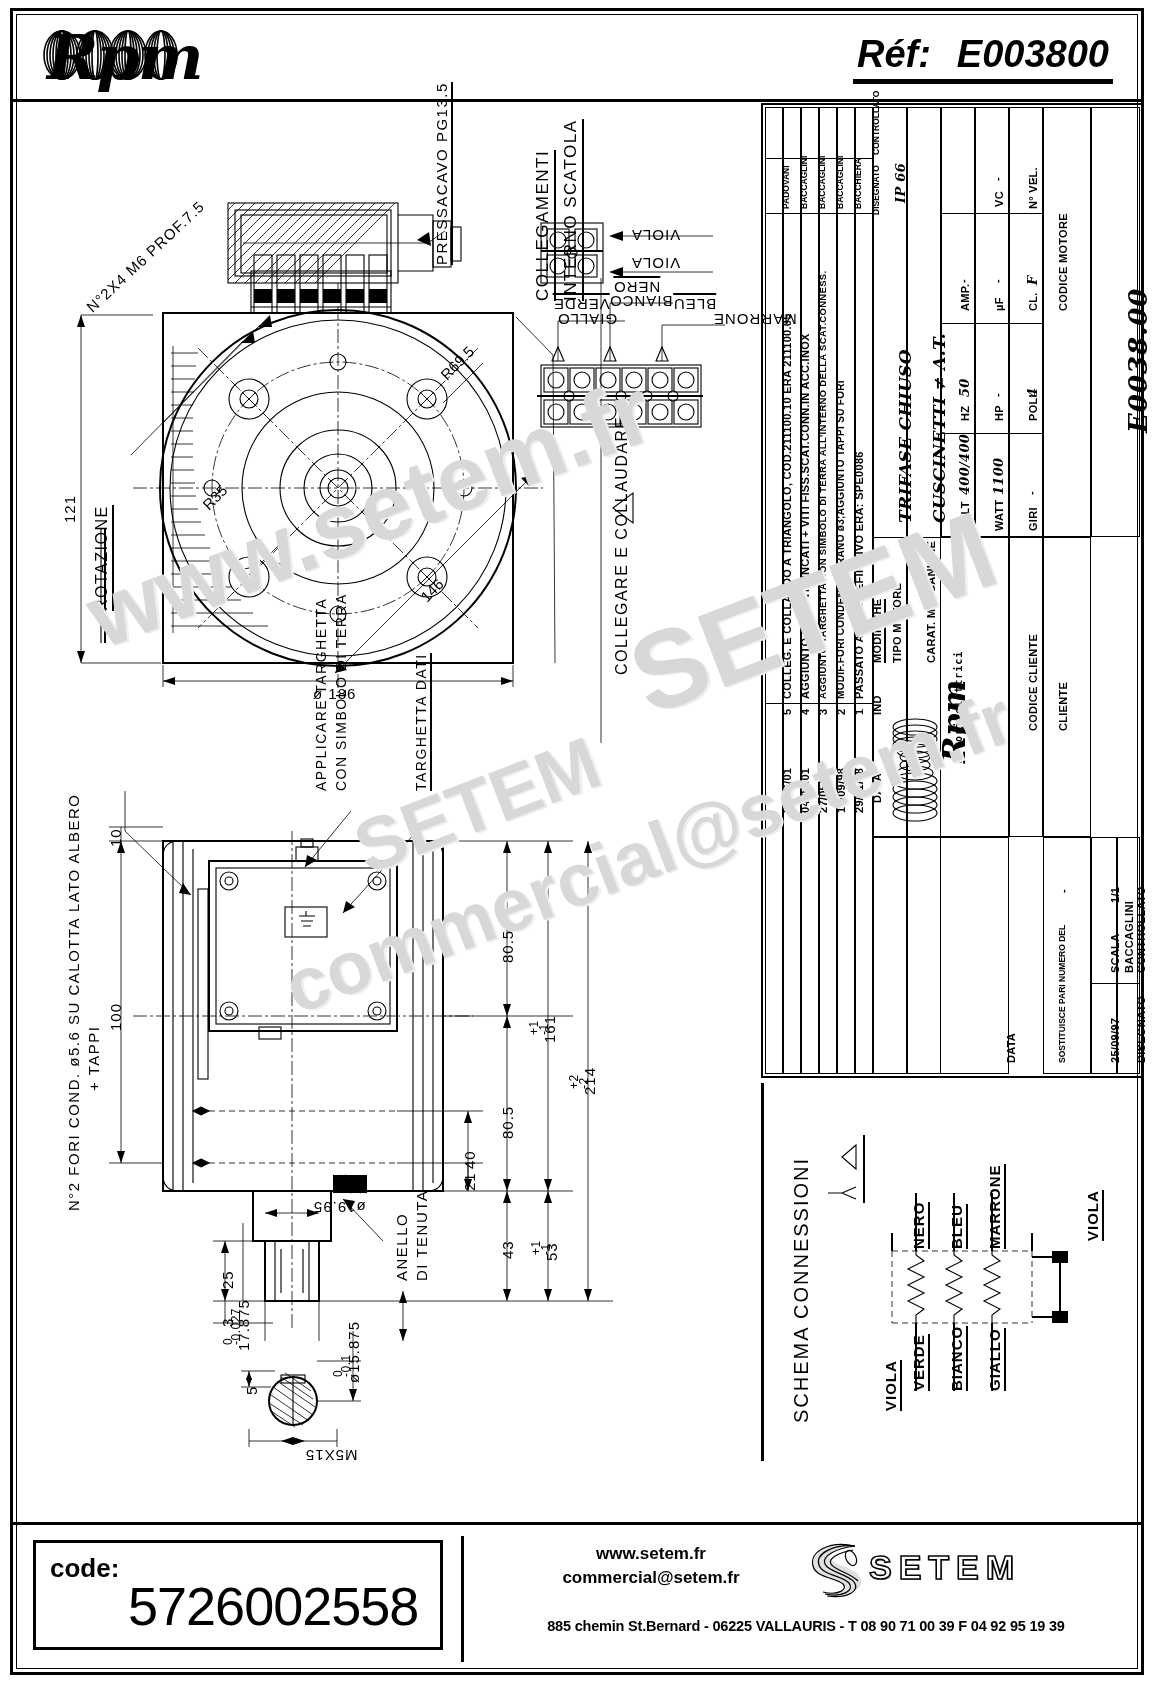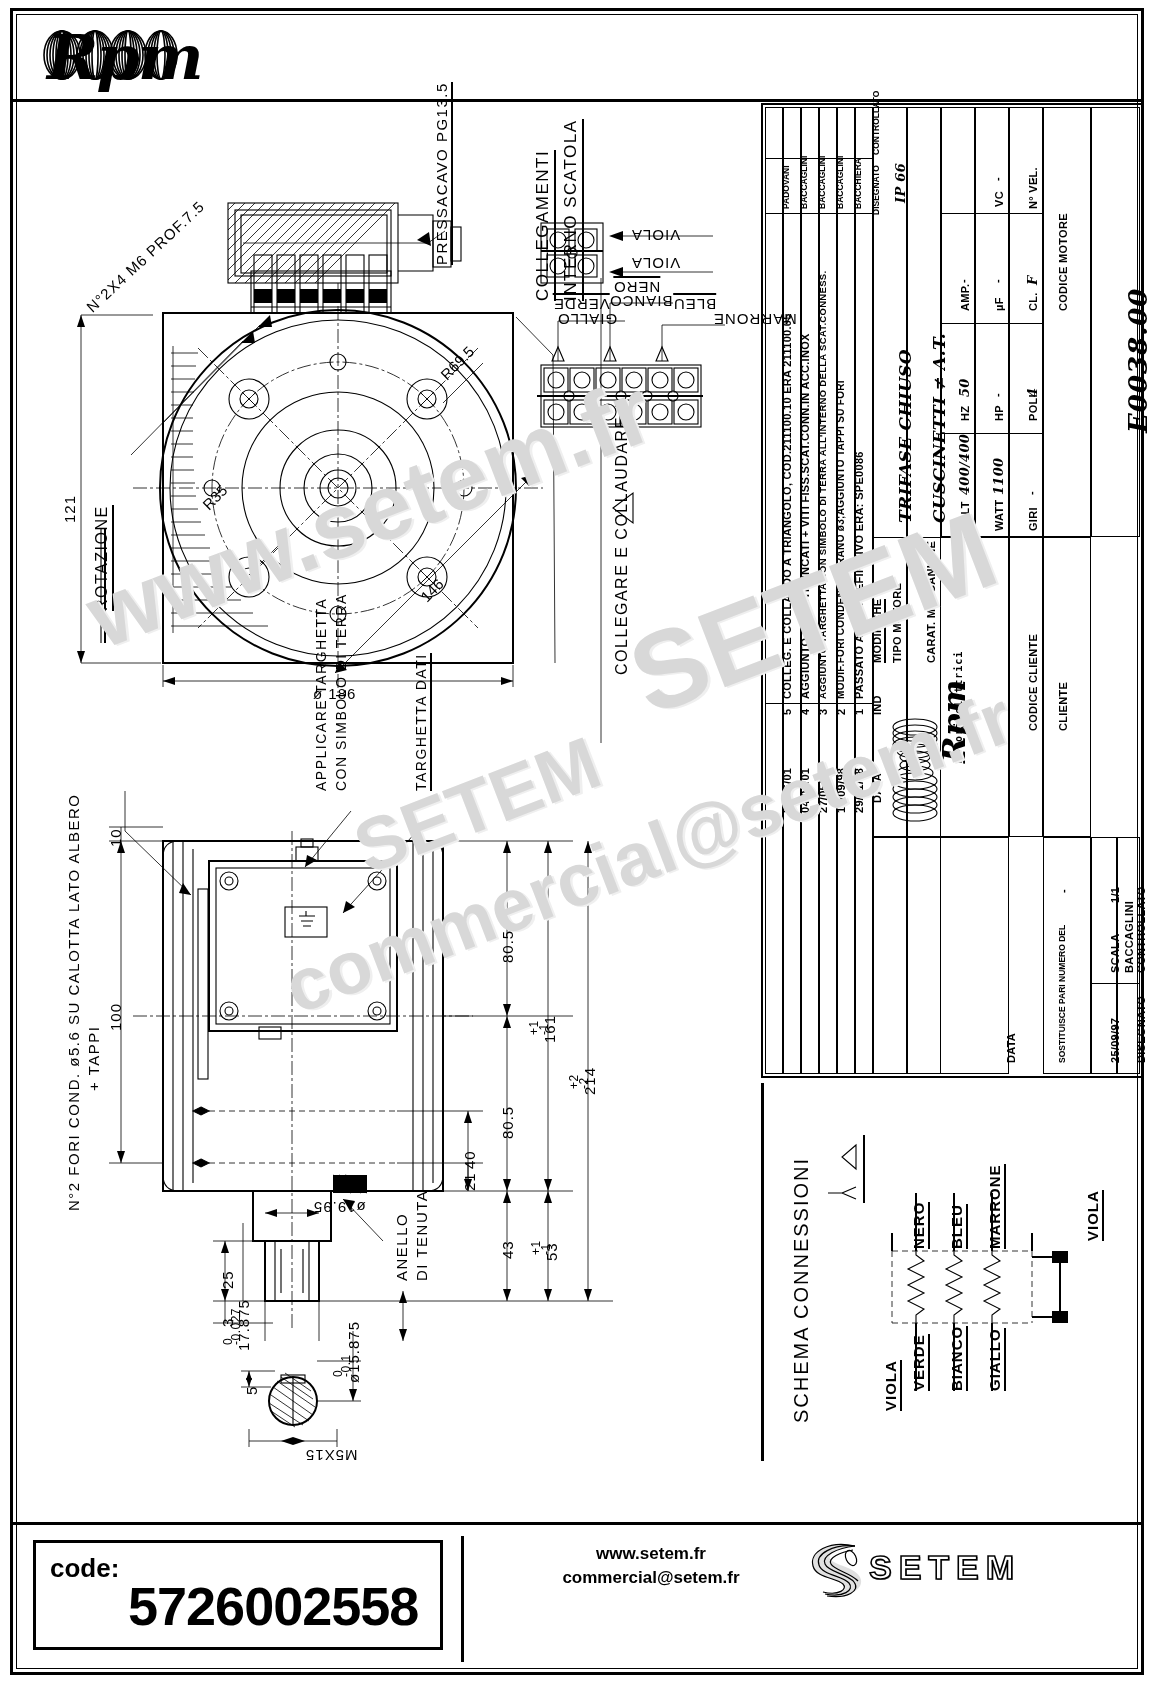--- a/index.html
+++ b/index.html
@@ -90,21 +90,21 @@
   }
 
   
   #footer { position:absolute; left:0; bottom:0; width:100%; height:150px; }
   #footer-rule { position:absolute; left:0; top:0; width:100%; height:3px; background:#000; }
   #code-box {
     position:absolute; left:20px; top:18px; width:410px; height:110px;
     border:3px solid #000; background:#fff;
   }
   #code-label { position:absolute; left:14px; top:10px; font-size:26px; font-weight:bold; }
-  #code-value { position:absolute; left:92px; top:32px; font-size:54px; font-weight:bold; letter-spacing:-1px; }
+  #code-value { position:absolute; left:92px; top:32px; font-size:54px; font-weight:normal; letter-spacing:-1px; }
   #footer-div { position:absolute; left:448px; top:14px; width:3px; height:126px; background:#000; }
   #f-url   { position:absolute; left:498px; top:22px; width:280px; text-align:center; font-size:17px; font-weight:bold; }
   #f-mail  { position:absolute; left:478px; top:46px; width:320px; text-align:center; font-size:17px; font-weight:bold; }
   #f-addr  { position:absolute; left:448px; top:96px; width:690px; text-align:center; font-size:14.5px; font-weight:bold; letter-spacing:-0.2px;}
   #setem-logo { position:absolute; left:790px; top:16px; width:260px; height:60px; }
   #setem-word {
     position:absolute; left:66px; top:10px;
     font-size:34px; font-weight:bold; letter-spacing:7px;
     font-family:"Liberation Sans", sans-serif;
     color:#fff; -webkit-text-stroke:1.6px #000;
@@ -150,20 +150,24 @@
               <ellipse cx="120" cy="26" rx="13" ry="24"></ellipse>
             <ellipse cx="120" cy="26" rx="10" ry="24"></ellipse>
               <ellipse cx="120" cy="26" rx="7" ry="24"></ellipse>
             <ellipse cx="120" cy="26" rx="4" ry="24"></ellipse>
           </g>
         </g>
         <rect x="6" y="4" width="120" height="44" fill="none" stroke="none"></rect>
       </svg>
       <div id="rpm-word">Rpm</div>
     </div>
+    <div id="ref-block">
+      <span class="ref-txt">Réf:</span>
+      <span class="ref-txt">E003800</span>
+    </div>
   </div>
   <div id="header-rule"></div>
 
   <div id="dwg-top">
     <svg width="745" height="660">
 
       <g class="ln">
         <rect x="215" y="100" width="170" height="80"></rect>
         <rect x="222" y="107" width="156" height="66"></rect>
         <path d="M385 112 L420 112 L420 168 L385 168"></path>
@@ -879,20 +883,21 @@
 
     <div id="code-box">
       <div id="code-label">code:</div>
       <div id="code-value">5726002558</div>
     </div>
 
     <div id="footer-div"></div>
 
     <div id="f-url">www.setem.fr</div>
     <div id="f-mail">commercial@setem.fr</div>
+    <div id="f-addr">885 chemin St.Bernard  -   06225 VALLAURIS  -  T 08 90 71 00 39   F 04 92 95 19 39</div>
 
     <div id="setem-logo">
       <svg width="70" height="62" viewBox="0 0 70 62" style="position:absolute; left:0; top:0;">
         <g stroke="#000" fill="none" stroke-width="1.2">
           <path d="M52 8 C26 2 6 14 10 28 C13 40 34 40 40 46 C45 51 36 58 20 54"></path>
           <path d="M52 8 C30 6 12 16 16 27 C19 37 40 38 46 45 C52 52 40 60 22 56"></path>
           <path d="M52 8 C34 10 18 18 22 26 C25 34 45 36 51 44 C58 53 44 61 24 58"></path>
           <path d="M50 12 C38 14 24 20 28 26 C31 32 48 35 55 43"></path>
           <ellipse cx="48" cy="20" rx="5" ry="8" transform="rotate(-25 48 20)"></ellipse>
         </g>

